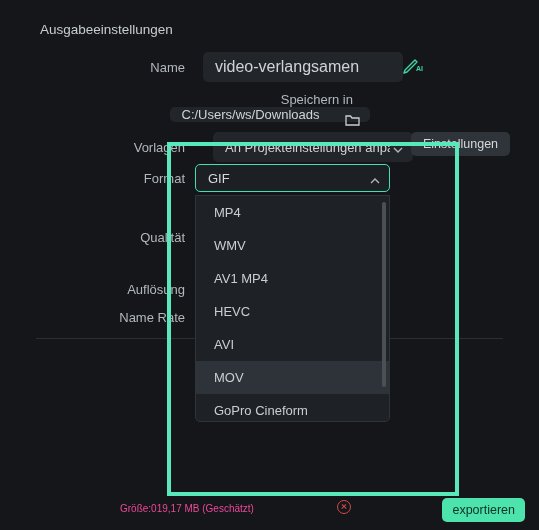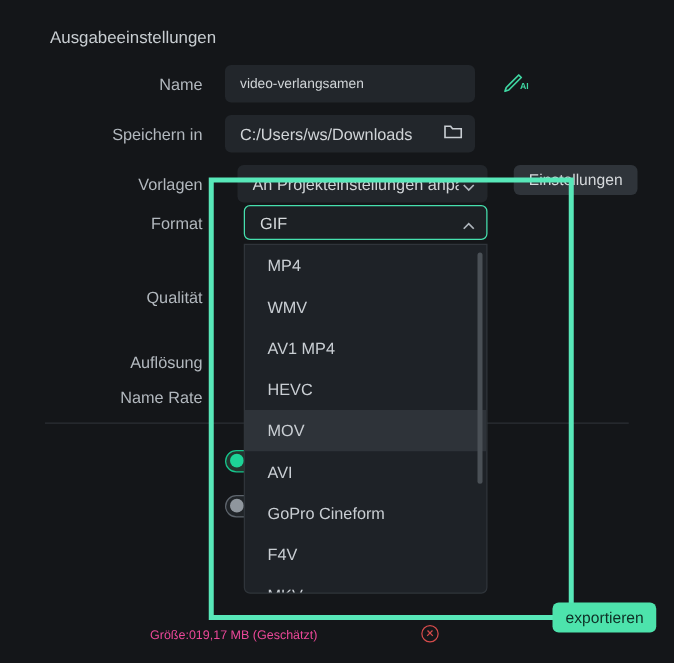--- a/index.html
+++ b/index.html
@@ -1,64 +1,64 @@
 <!DOCTYPE html>
 <html><head>
 <meta charset="utf-8">
 <style>
   * { box-sizing: border-box; margin: 0; padding: 0; font-family: -apple-system, BlinkMacSystemFont, "Segoe UI", Arial, sans-serif; }
   body { width: 539px; height: 530px; background: #141619; color: #aeb5bc; font-size: 13px; overflow: hidden; position: relative; }
   .page-title { position: absolute; left: 40px; top: 22px; color: #c8cdd1; font-size: 13.5px; text-align: right; }
   .row { position: absolute; left: 0; right: 0; height: 30px; display: flex; align-items: center; }
-  .lbl { width: 180px; text-align: right; padding-right: 18px; color: #b2b8be; font-size: 13px; }
+  .lbl { width: 180px; text-align: right; padding-right: 18px; color: #b2b8be; font-size: 13px; margin-left: 23px; }
   .field { position: relative; width: 200px; height: 30px; background: #22262b; border-radius: 5px; display: flex; align-items: center; padding: 0 12px; color: #d0d4d7; font-size: 13px; }
-  .field input { background: transparent; border: none; color: #d0d4d7; font-size: 11px; width: 100%; outline: none; }
+  .field input { background: transparent; border: none; color: #d0d4d7; font-size: 16px; width: 100%; outline: none; }
   .ai-icon { position: absolute; left: 402px; top: 55px; width: 22px; height: 20px; display:flex; align-items:center; justify-content:center; }
   .ai-icon svg { display:block; }
   .folder-icon { position: absolute; right: 10px; top: 7px; }
   .chev { position: absolute; right: 10px; top: 10px; }
   .btn-settings { position: absolute; left: 411px; top: 132px; background: #2f343a; color: #d5d8db; font-size: 12.5px; padding: 5px 12px; border-radius: 5px; border:none; }
   .divider { position: absolute; left: 36px; right: 36px; top: 338px; border-top: 1px solid #2b2f34; }
   .toggle { width: 36px; height: 18px; border-radius: 10px; position: relative; }
   .toggle.on { background: #24342e; border: 1.5px solid #16c48b; }
   .toggle.on::after { content:""; position:absolute; left:3px; top:2px; width:11px; height:11px; border-radius:50%; background:#1dd397; }
   .toggle.off { background: #202428; border: 1.5px solid #5d646c; }
   .toggle.off::after { content:""; position:absolute; left:3px; top:2px; width:11px; height:11px; border-radius:50%; background:#8f969d; }
   .highlight-box { position: absolute; left: 167px; top: 142px; width: 292px; height: 354px; border: 4px solid #58e8b9; background: transparent; pointer-events: none; }
   .format-field { position: absolute; left: 195px; top: 164px; width: 195px; height: 28px; border: 1.5px solid #46e0ae; border-radius: 5px; background: #1c2024; display:flex; align-items:center; padding:0 12px; color:#d6dadd; font-size:13px; }
   .format-field .chev2 { position:absolute; right:9px; top:8px; }
-  .dropdown { position: absolute; left: 195px; top: 195px; width: 195px; height: 280px; background: #1e2227; border: 1px solid #2f343a; border-radius: 0 0 5px 5px; overflow: hidden; }
+  .dropdown { position: absolute; left: 195px; top: 195px; width: 195px; height: 227px; background: #1e2227; border: 1px solid #2f343a; border-radius: 0 0 5px 5px; overflow: hidden; }
   .dropdown .opt { height: 33px; display:flex; align-items:center; padding-left: 18px; color:#c9ced3; font-size:13px; }
   .dropdown .opt.sel { background:#2e3339; }
   .dropdown-scroll { position:absolute; right:3px; top:6px; width:4px; height:185px; background:#4a5056; border-radius:2px; }
   .footer-text { position:absolute; bottom:16px; left:120px; color:#ec4899; font-size:10px; }
   .red-circle { position:absolute; bottom:16px; left:337px; width:14px; height:14px; border:1.5px solid #d44b4b; border-radius:50%; display:flex;align-items:center;justify-content:center; }
   .red-circle::after{ content:""; width:6px; height:1.4px; background:#d44b4b; transform:rotate(45deg); position:absolute;}
   .red-circle::before{ content:""; width:6px; height:1.4px; background:#d44b4b; transform:rotate(-45deg); position:absolute;}
-  .export-btn { position:absolute; right:14px; bottom:24px; background:#4de3ac; color:#0e3026; font-size:12.5px; padding:5px 10px; border-radius:5px; border:none; }
+  .export-btn { position:absolute; right:14px; bottom:8px; background:#4de3ac; color:#0e3026; font-size:12.5px; padding:5px 10px; border-radius:5px; border:none; }
 </style>
 </head>
 <body>
 
 <div class="page-title">Ausgabeeinstellungen</div>
 
 <div class="row" style="top:52px;">
   <div class="lbl">Name</div>
   <div class="field">
     <input type="text" value="video-verlangsamen" style="">
   </div>
 </div>
 <div class="ai-icon">
   <svg width="20" height="18" viewBox="0 0 20 18">
       <path d="M2 14 L12 4 L14 6 L4 16 L1 17 Z" fill="none" stroke="#3fd6a2" stroke-width="1.4" stroke-linejoin="round"></path>
       <text x="13" y="15" font-size="7" fill="#3fd6a2" font-weight="600">AI</text>
     </svg>
 </div>
 
-<div class="row" style="top:92px;">
+<div class="row" style="top:92px;flex-direction:column;">
   <div class="lbl">Speichern in</div>
   <div class="field">
     <span>C:/Users/ws/Downloads</span>
     <span class="folder-icon">
       <svg width="15" height="13" viewBox="0 0 15 13">
           <path d="M1 3 L1 11 L14 11 L14 4 L7 4 L5.5 2 L1 2 Z" fill="none" stroke="#c9ced3" stroke-width="1.3"></path>
         </svg>
     </span>
   </div>
 </div>
@@ -109,22 +109,22 @@
     <svg width="10" height="8" viewBox="0 0 10 8">
         <path d="M1 6 L5 2 L9 6" fill="none" stroke="#aeb5bc" stroke-width="1.4"></path>
       </svg>
   </span>
 </div>
 <div class="dropdown">
   <div class="opt">MP4</div>
   <div class="opt">WMV</div>
   <div class="opt">AV1 MP4</div>
   <div class="opt">HEVC</div>
+  <div class="opt">AVI</div>
   <div class="opt sel">MOV</div>
-  <div class="opt">AVI</div>
   <div class="opt">GoPro Cineform</div>
   <div class="opt">F4V</div>
   <div class="opt">MKV</div>
   <div class="dropdown-scroll"></div>
 </div>
 
 <div class="footer-text">Größe:019,17 MB (Geschätzt)</div>
 <div class="red-circle"></div>
 <button class="export-btn">exportieren</button>
 

